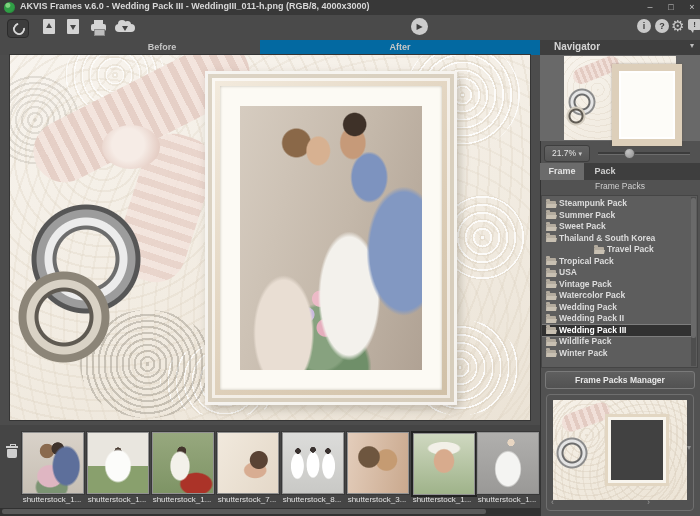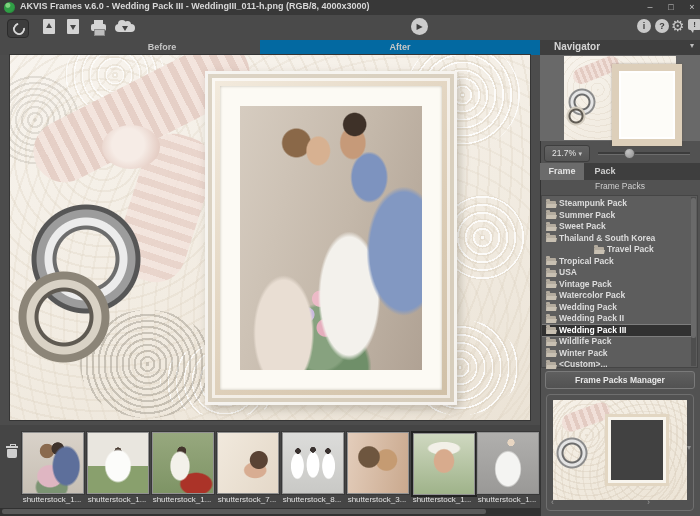--- a/index.html
+++ b/index.html
@@ -368,24 +368,20 @@
       <span class="lbl">Wedding Pack III</span>
     </div>
   <div class="prow" style="top:140px;">
       <div class="folder"></div>
       <span class="lbl">Wildlife Pack</span>
     </div>
   <div class="prow" style="top:151.5px;">
       <div class="folder"></div>
       <span class="lbl">Winter Pack</span>
     </div>
-  <div class="prow" style="top:163px;">
-      <div class="folder"></div>
-      <span class="lbl">&lt;Custom&gt;...</span>
-    </div>
   <div class="vscroll">
       <div class="vthumb"></div>
     </div>
 </div>
 
 <div class="abs managerbtn">Frame Packs Manager</div>
 
 <div class="abs fpvbox">
   <div class="fpv-img">
     <div class="fpv-ribbon"></div>

